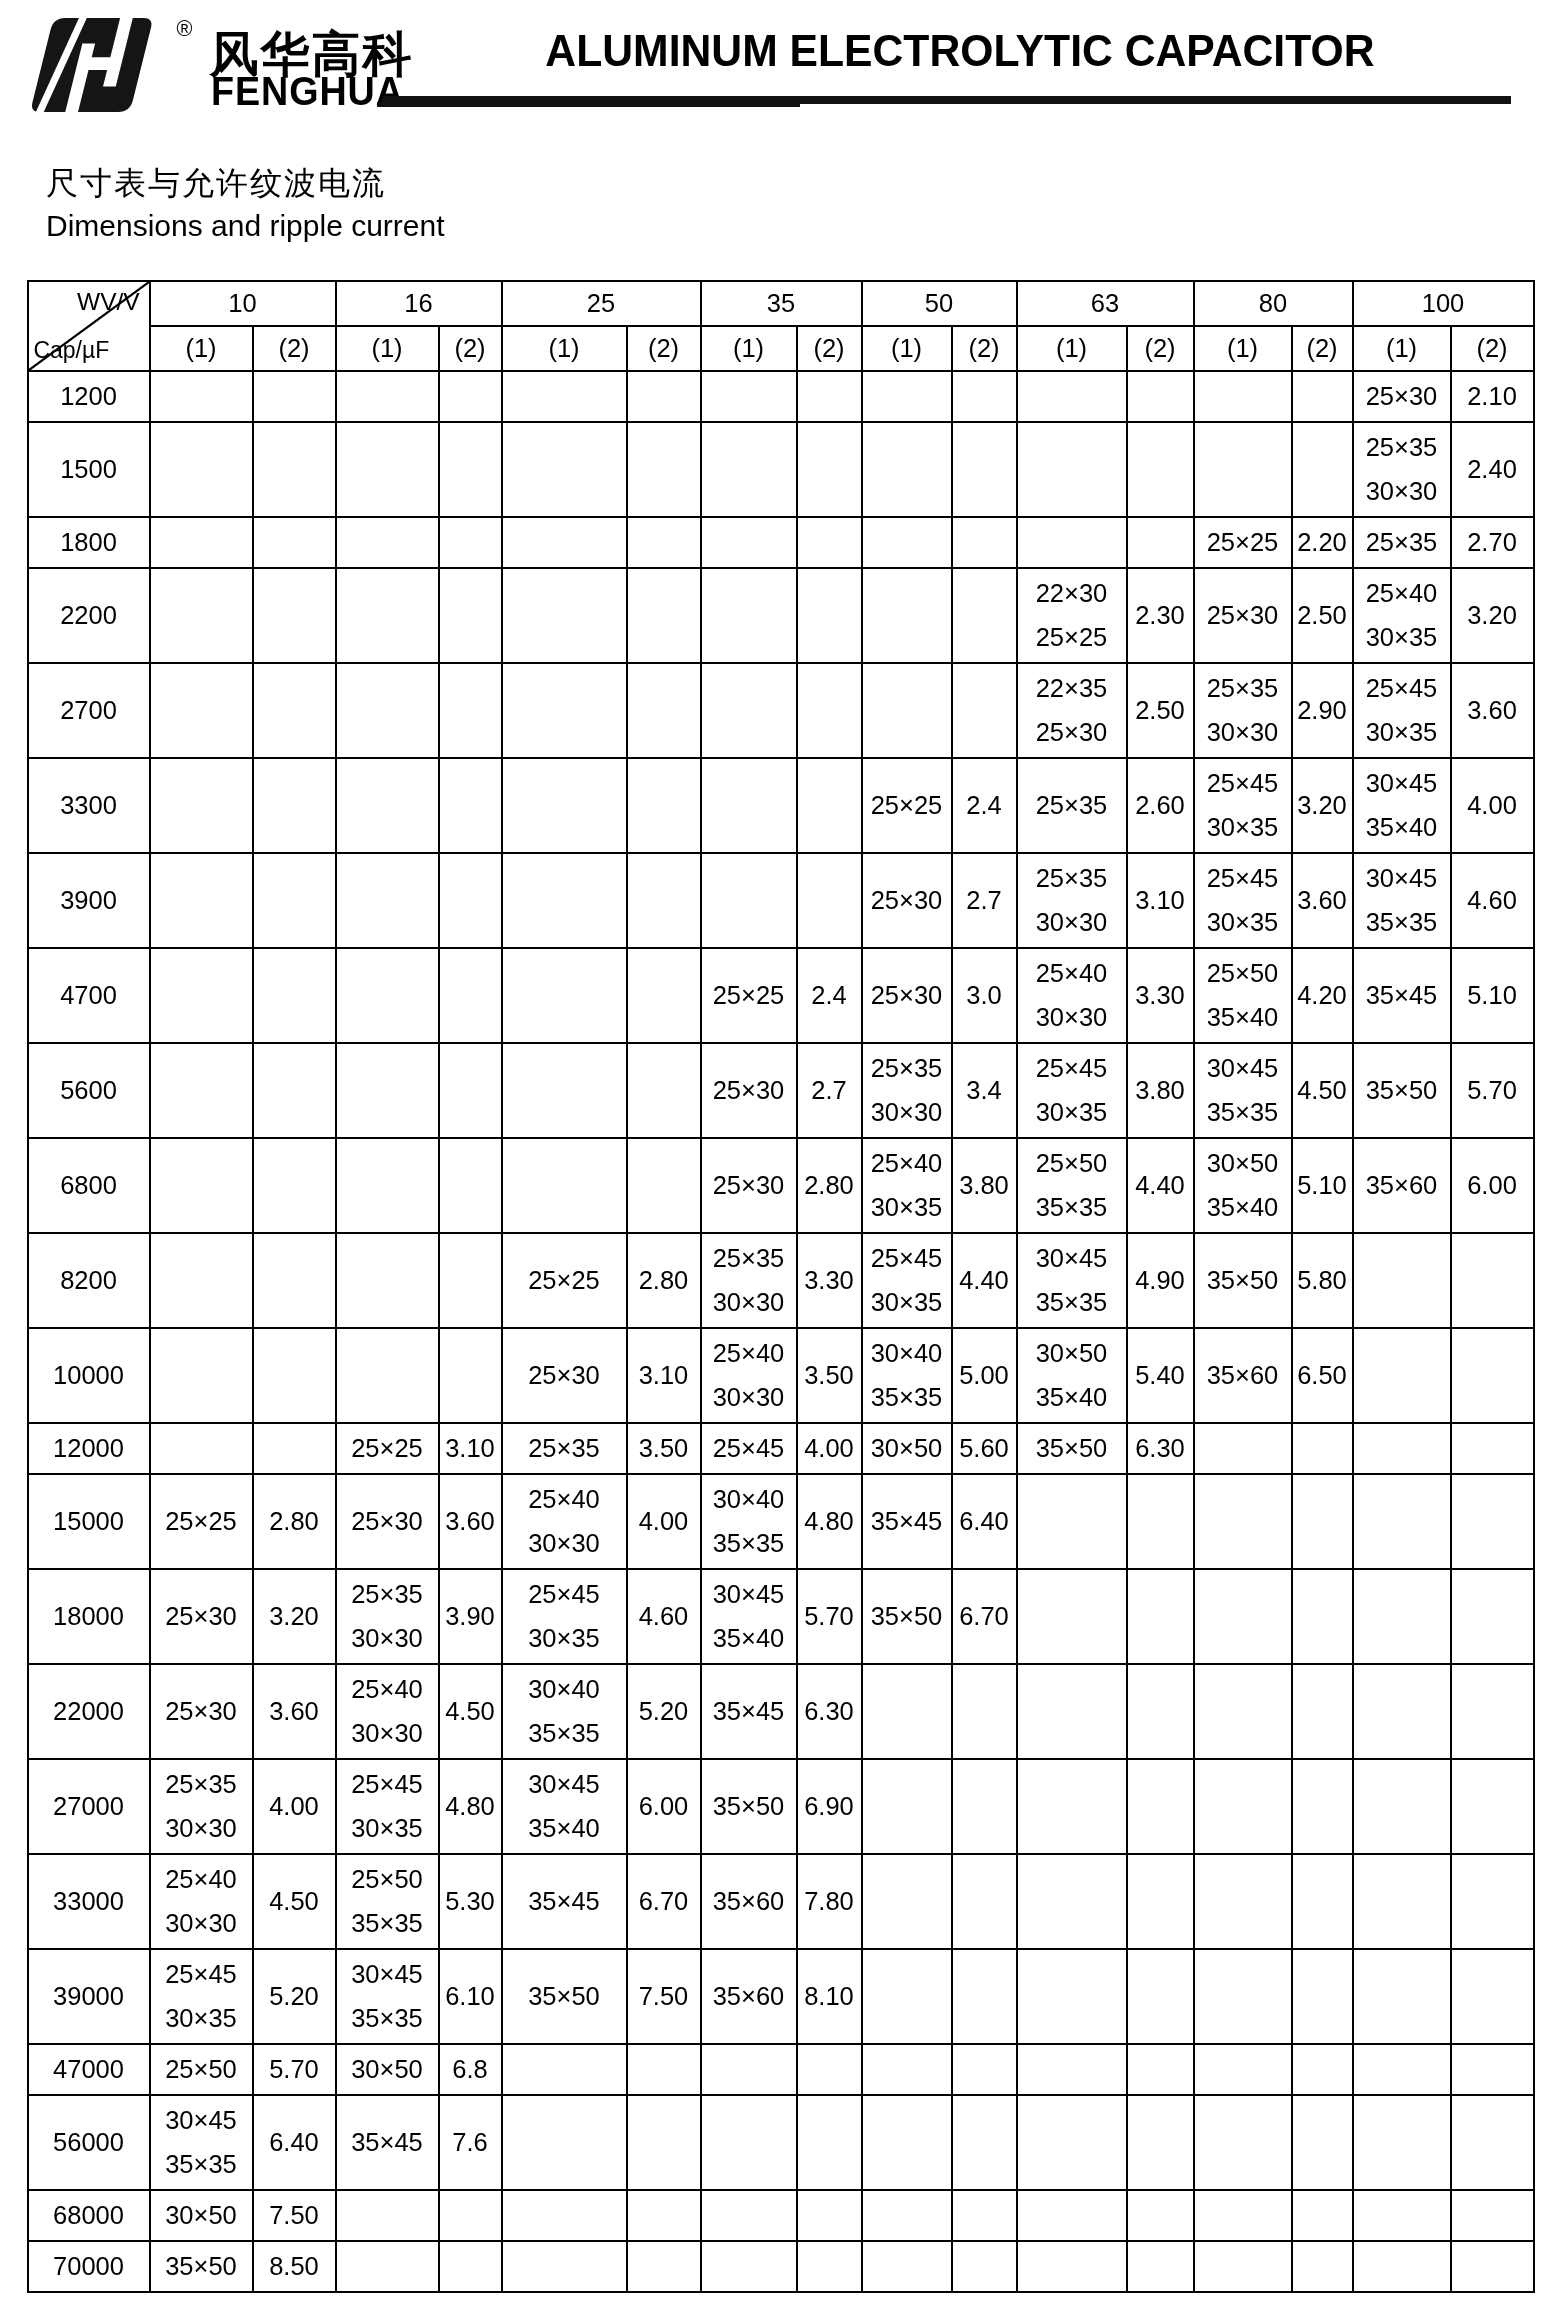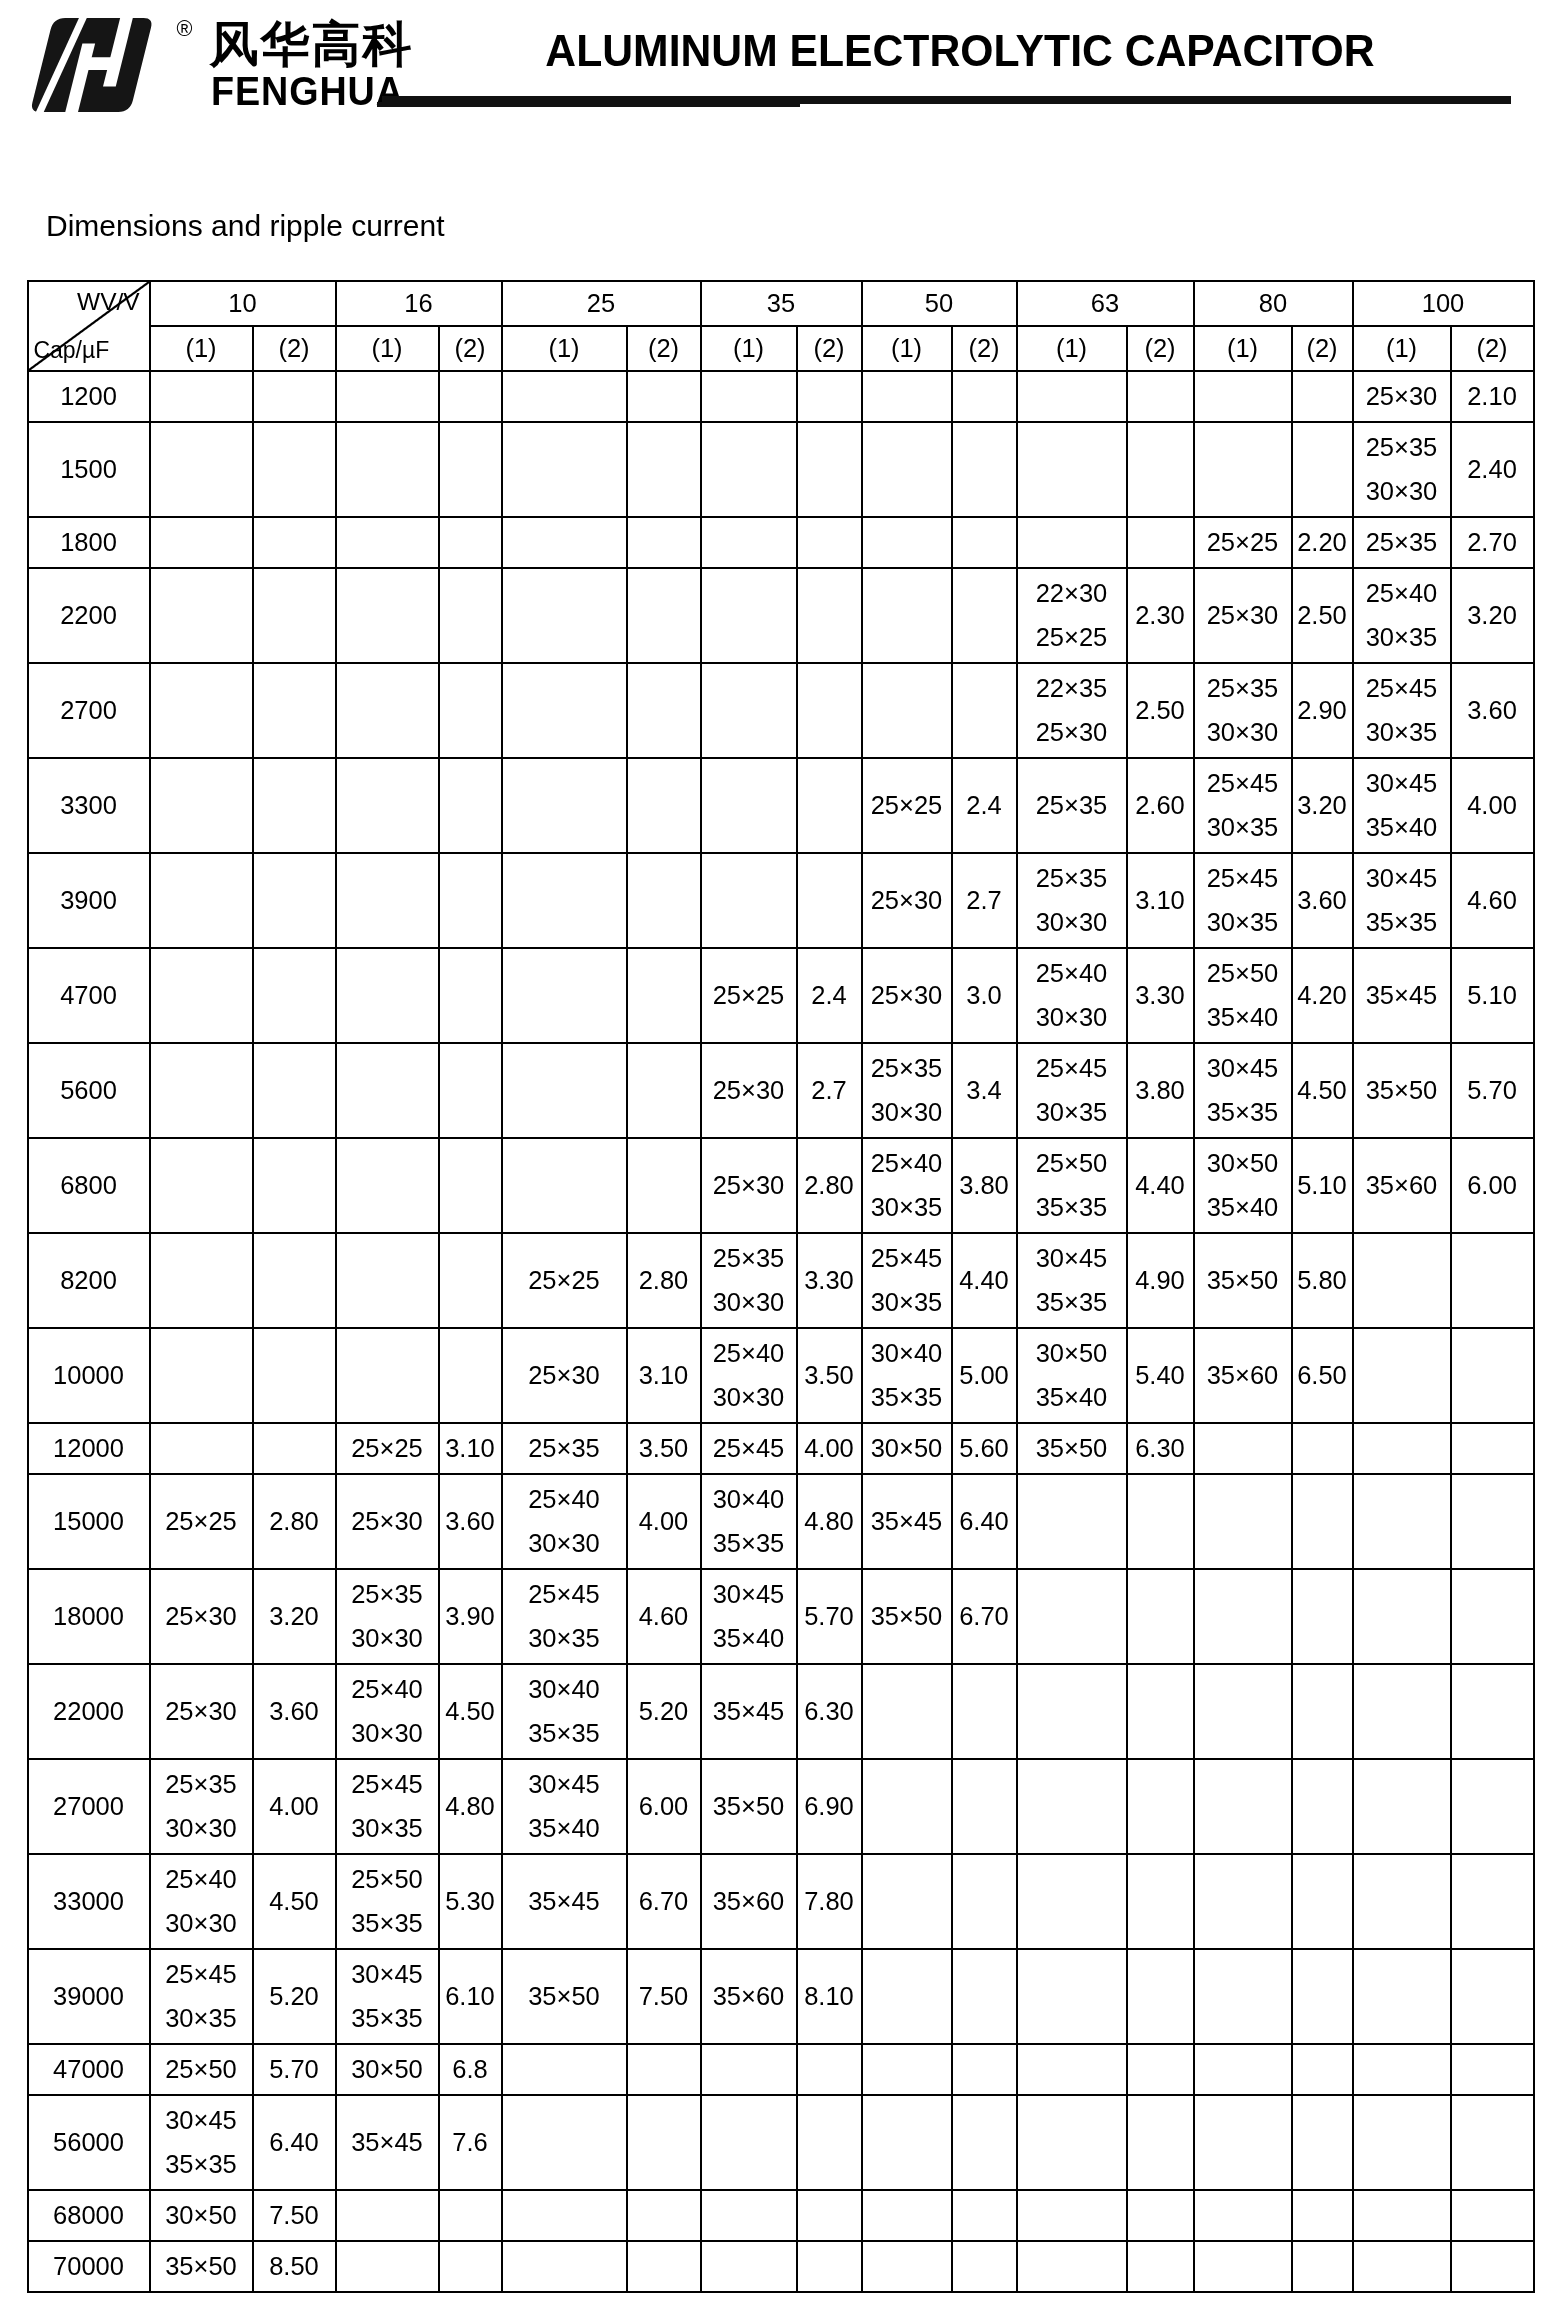--- a/index.html
+++ b/index.html
@@ -13,21 +13,21 @@
   .page { position:relative; width:1560px; height:2314px; overflow:hidden; }
 
   
   .logo-wrap { position:absolute; left:27.4px; top:9.8px; width:470px; height:108px; }
   .logo-mark { position:absolute; left:0; top:3.9px; }
   .reg-mark {
     position:absolute; left:149px; top:7.8px;
     font-size:21.6px; line-height:1;
   }
   .brand-cn {
-    position:absolute; left:182px; top:10px;
+    position:absolute; left:182px; top:20px;
     font-size:49px; font-weight:bold; letter-spacing:2px; line-height:1;
   }
   .brand-en {
     position:absolute; left:184px; top:61px;
     font-size:41px; font-weight:bold; letter-spacing:1px; line-height:1;
     transform:scaleX(0.92); transform-origin:left;
   }
   .doc-title {
     position:absolute; left:456px; top:25.5px; width:1039px;
     text-align:center;
@@ -96,20 +96,21 @@
     </svg>
     <span class="reg-mark">®</span>
     <div class="brand-cn">风华高科</div>
     <div class="brand-en">FENGHUA</div>
   </div>
 
   <div class="doc-title">ALUMINUM ELECTROLYTIC CAPACITOR</div>
   <div class="rule-main"></div>
   <div class="rule-left"></div>
 
+  <div class="section-title-cn">尺寸表与允许纹波电流</div>
   <div class="section-title-en">Dimensions and ripple current</div>
 
   <table class="dims">
     <colgroup>
       <col style="width:122px">
       <col style="width:103px">
         <col style="width:83px">
       <col style="width:103px">
         <col style="width:63px">
       <col style="width:125px">

